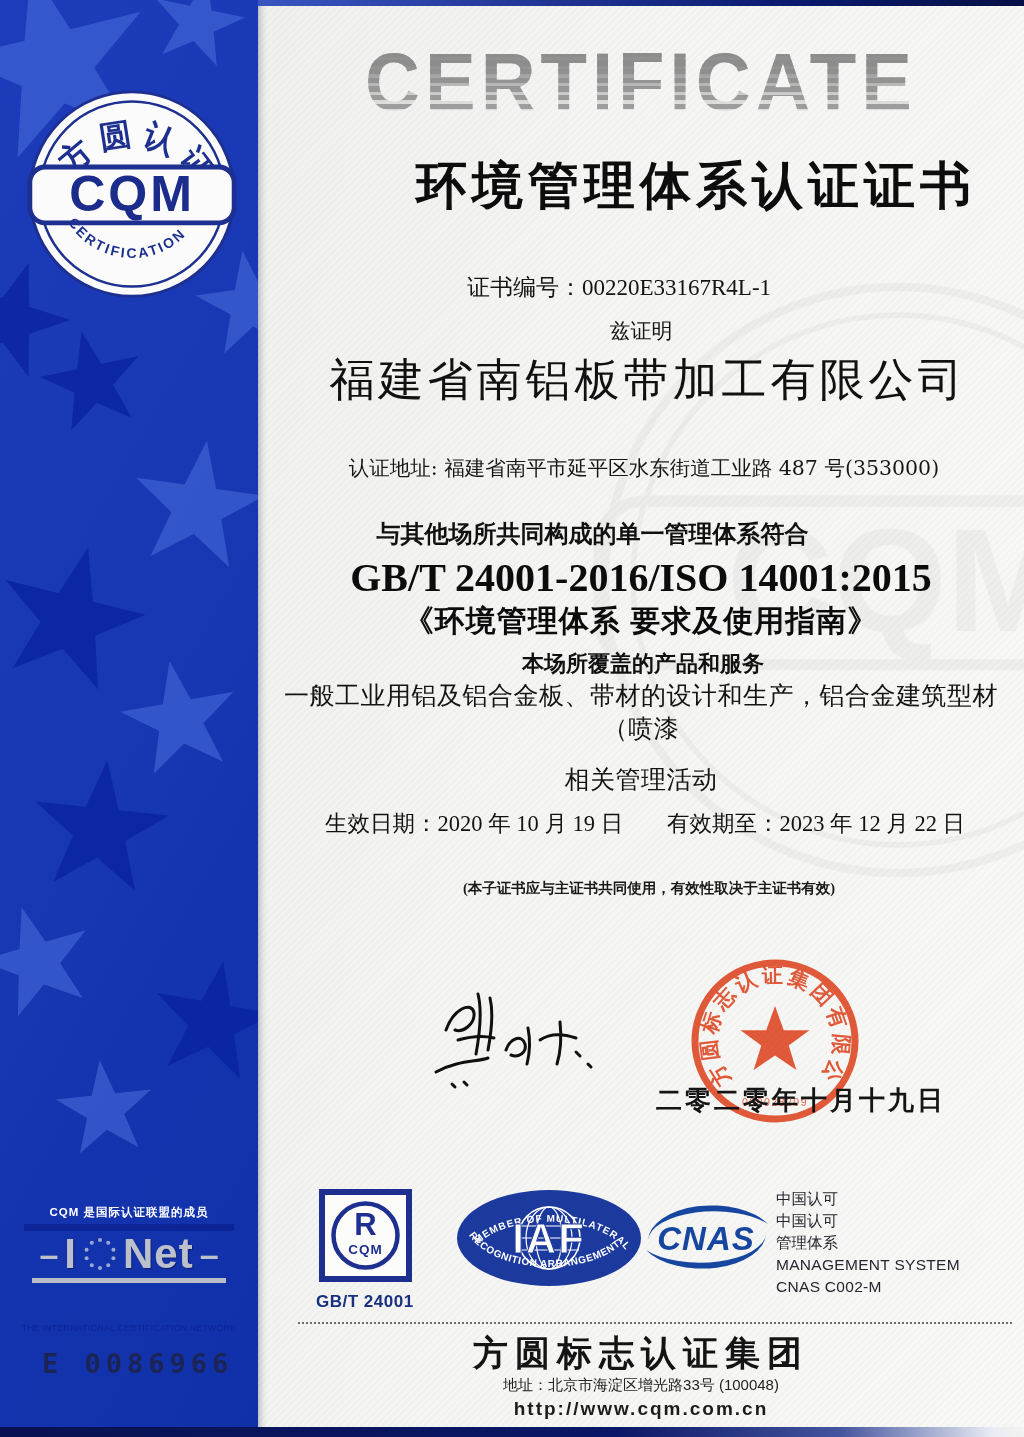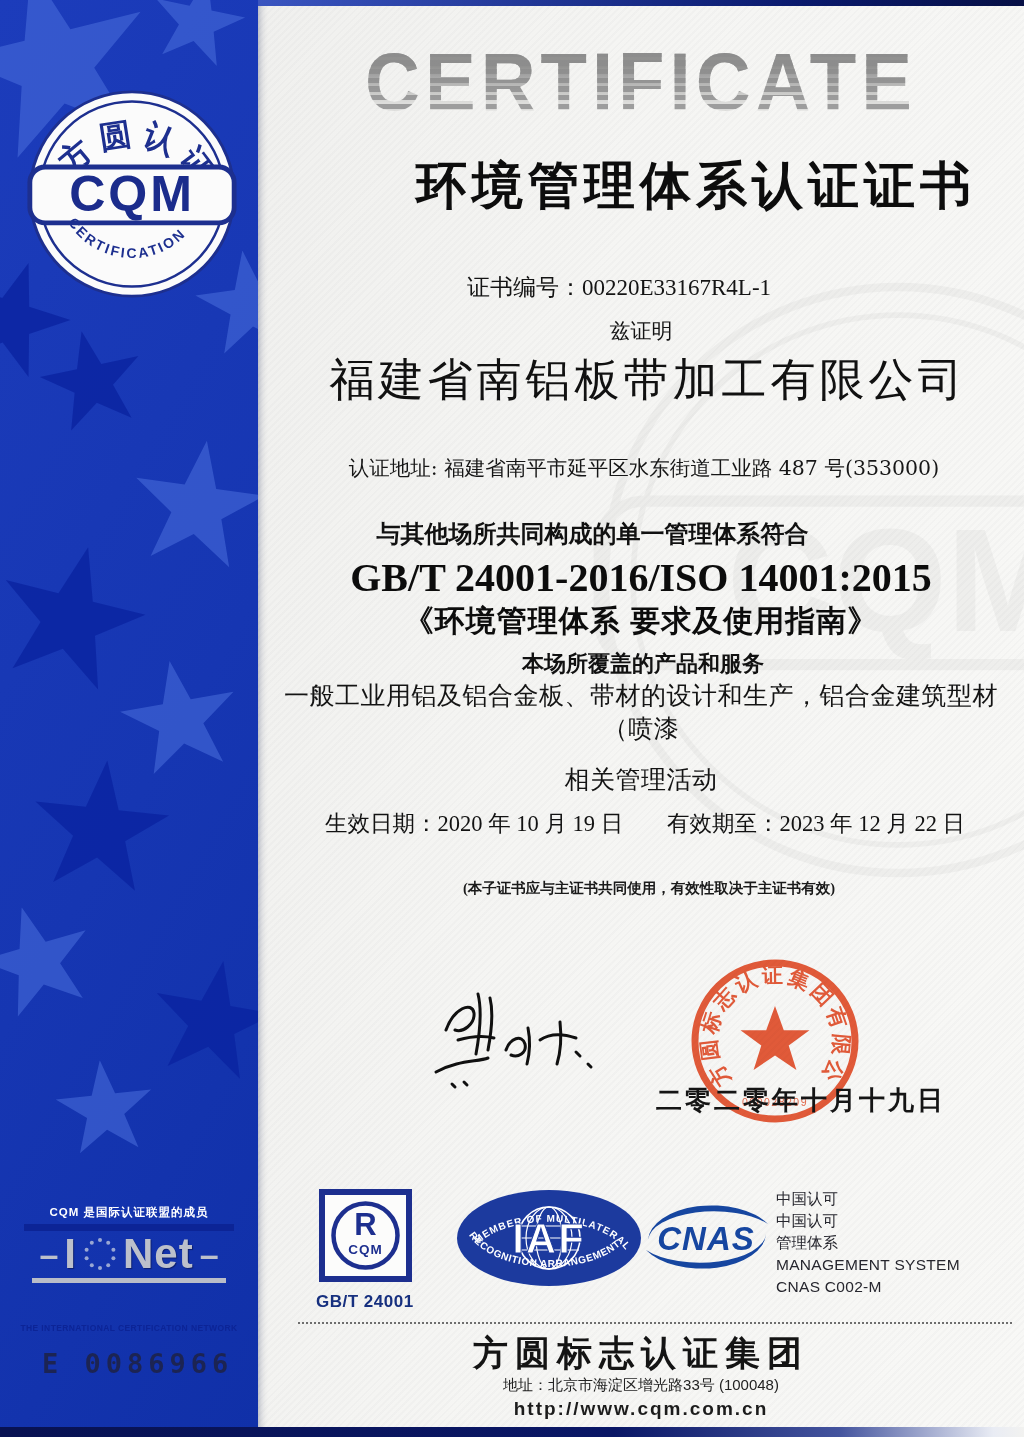--- a/index.html
+++ b/index.html
@@ -18,21 +18,21 @@
   .cqm-logo{position:absolute;left:26px;top:88px;}
 
   .iqnet{position:absolute;left:18px;top:1205px;width:222px;text-align:center;}
   .iqnet .member{color:#ffffff;font-size:11.5px;font-weight:bold;letter-spacing:1px;white-space:nowrap;}
   .iqnet .bar{height:7px;background:#0c2496;margin:4px 6px 2px 6px;}
   .iqnet .nameline{display:flex;align-items:center;justify-content:center;gap:6px;color:#bcc0cb;}
   .iqnet .dash{font-size:34px;font-weight:bold;line-height:1;}
   .iqnet .big{font-size:42px;font-weight:bold;letter-spacing:1px;line-height:1;
               text-shadow:1px 1px 1px rgba(0,0,20,.4);}
   .iqnet .underline{height:5px;background:#b9bdc8;margin:3px 14px 2px 14px;}
-  .iqnet .subtitle{color:#0c2496;font-size:8.5px;font-weight:bold;letter-spacing:.4px;white-space:nowrap;margin-top:40px;}
+  .iqnet .subtitle{color:#0c2496;font-size:8.5px;font-weight:normal;letter-spacing:.4px;white-space:nowrap;margin-top:40px;}
 
   .band-serial{position:absolute;left:42px;top:1348px;color:#1e2244;
                font-family:"DejaVu Sans Mono",monospace;font-size:27px;font-weight:600;
                letter-spacing:5px;opacity:.85;}
 
   
   .paper{position:absolute;left:258px;top:0;width:766px;height:1437px;
          background:
            repeating-linear-gradient(135deg,rgba(120,120,130,.035) 0 2px,rgba(255,255,255,0) 2px 5px),
            linear-gradient(100deg,#f0f0ee 0%,#f5f5f3 40%,#f8f8f6 100%);

